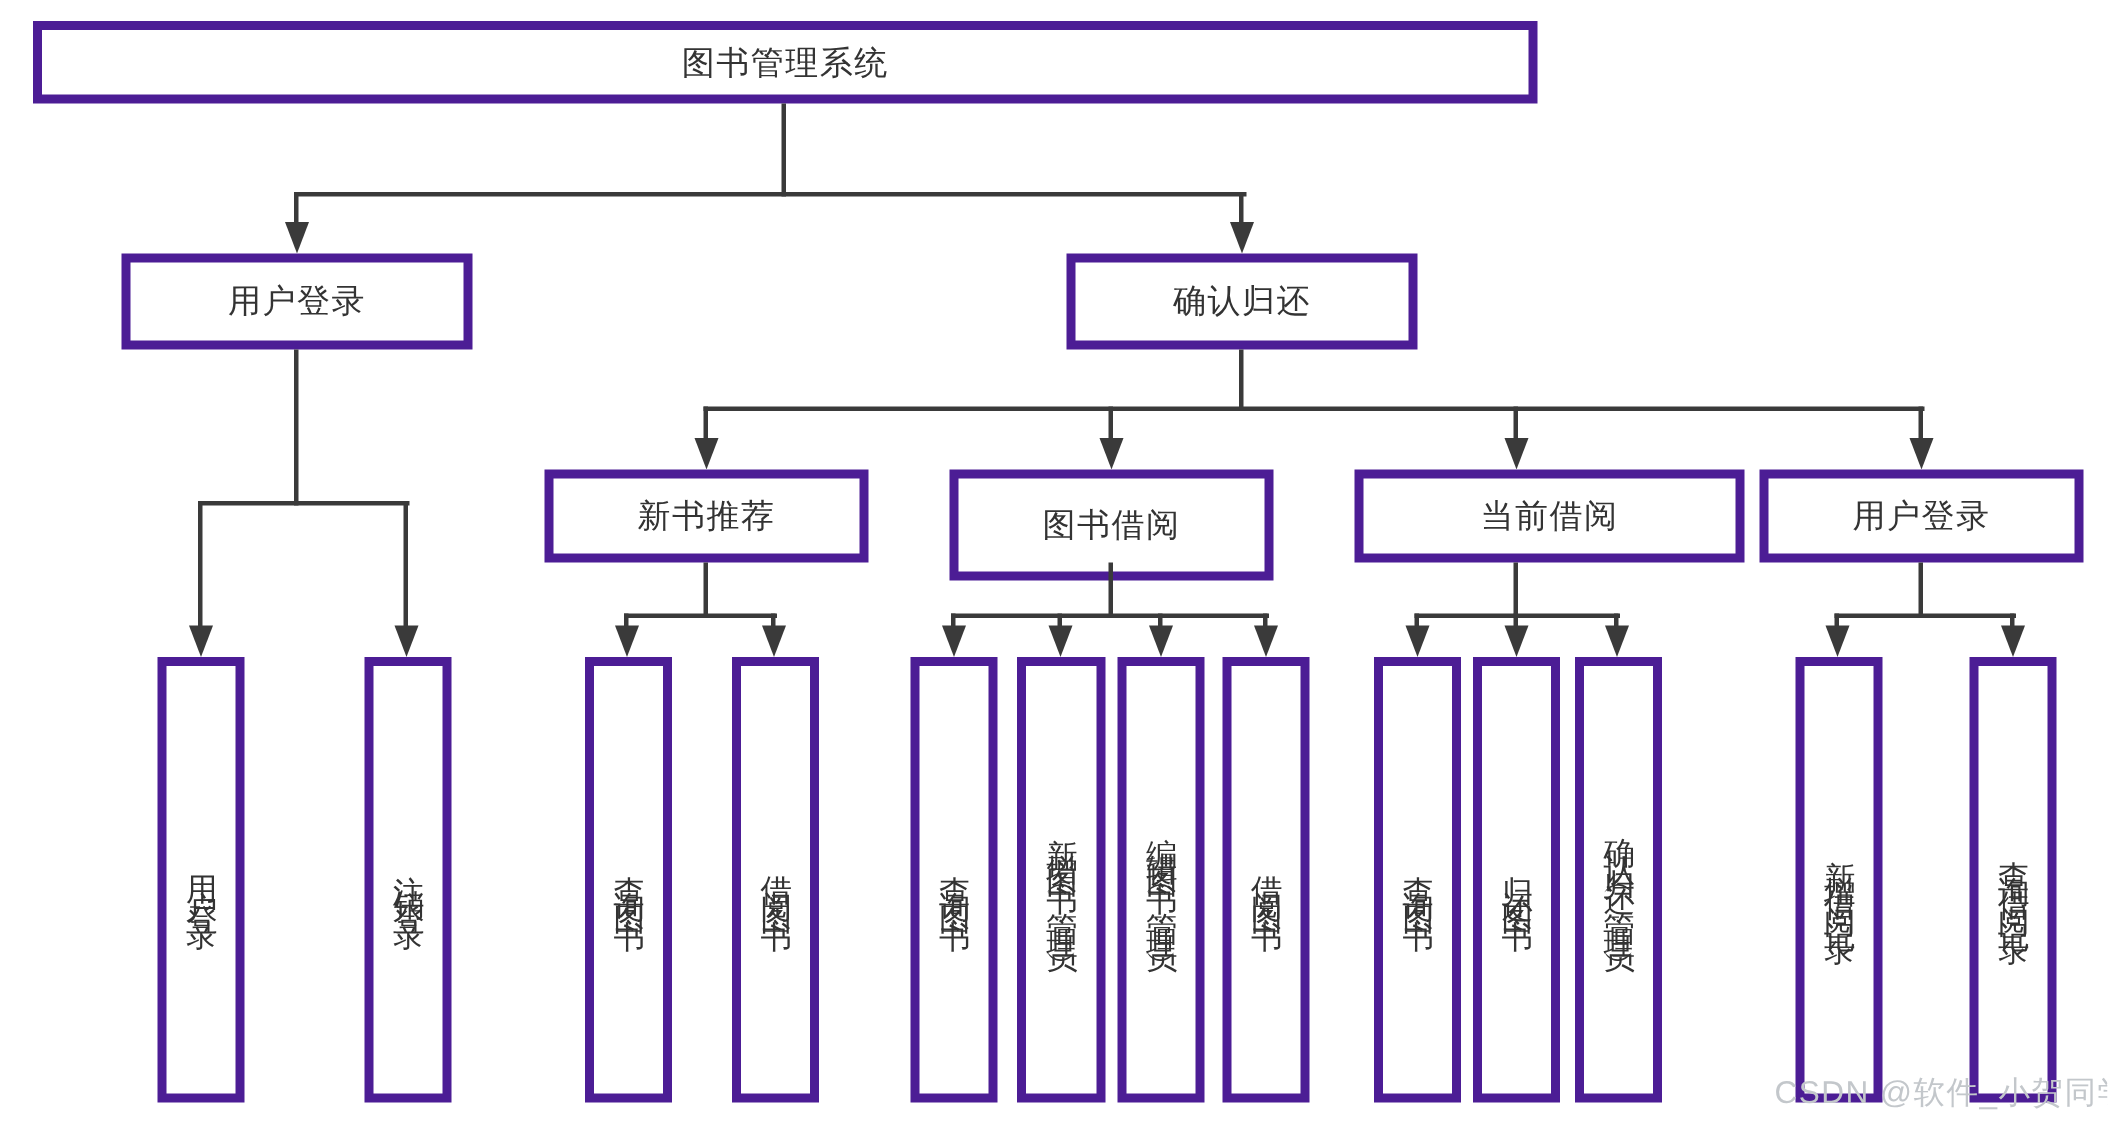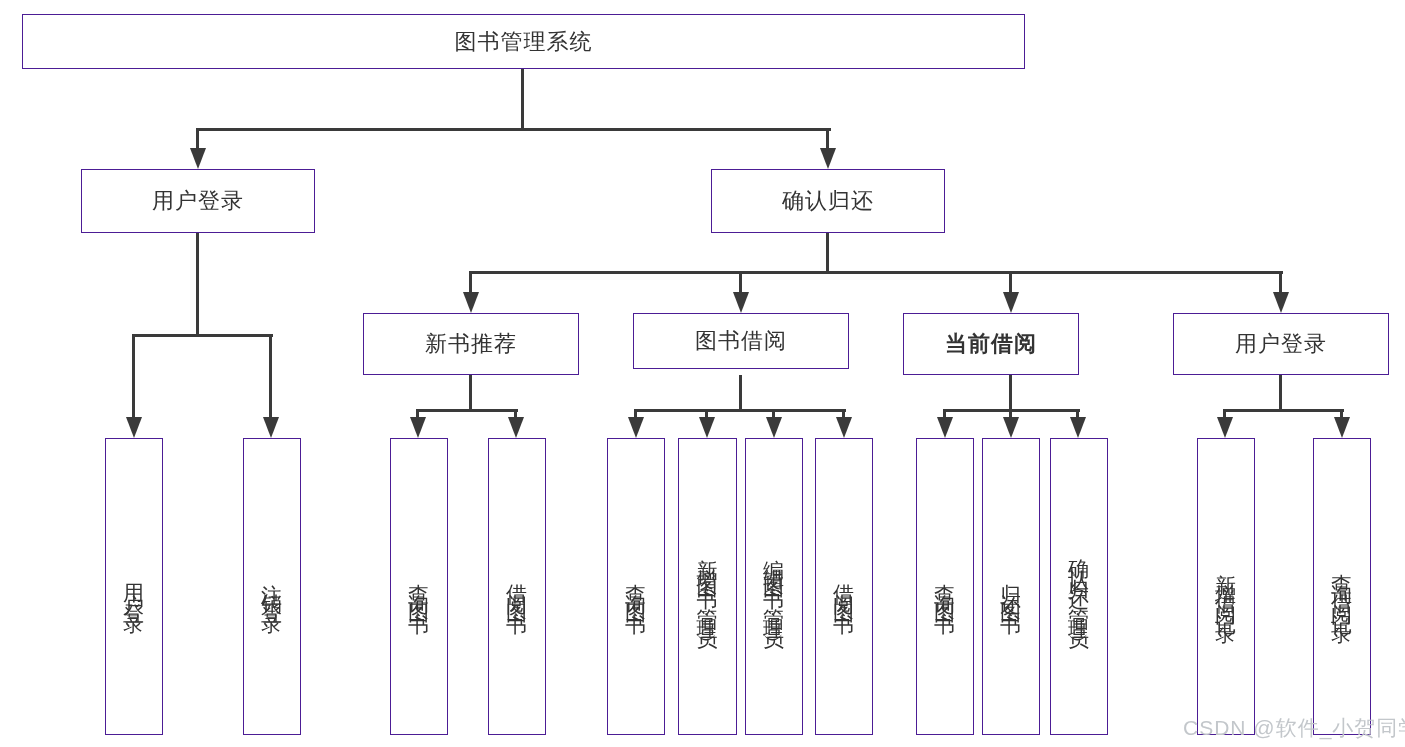--- a/index.html
+++ b/index.html
@@ -2,21 +2,21 @@
 <html><head>
 <meta charset="utf-8">
 <style>
   html,body{margin:0;padding:0;background:#fff;}
   #canvas{
     position:relative;width:1405px;height:747px;background:#ffffff;overflow:hidden;
     font-family:"Liberation Sans","DejaVu Sans",sans-serif;
   }
   .box{
     position:absolute;box-sizing:border-box;background:#ffffff;
-    border:1px solid #4c1d95;color:#333333;
+    border:6px solid #4c1d95;color:#333333;
     display:flex;align-items:center;justify-content:center;
     font-size:22px;letter-spacing:1px;
   }
   .vbox{
     writing-mode:vertical-rl;text-orientation:mixed;
     font-size:21px;letter-spacing:10px;line-height:1;
   }
   .line{position:absolute;background:#3a3a3a;}
   .arrow{
     position:absolute;width:0;height:0;
@@ -65,24 +65,24 @@
   <div class="line" style="left:739px;top:271px;width:3px;height:22px;"></div>
   <div class="arrow" style="left:733px;top:292px;"></div>
   <div class="line" style="left:1009px;top:271px;width:3px;height:22px;"></div>
   <div class="arrow" style="left:1003px;top:292px;"></div>
   <div class="line" style="left:1279px;top:271px;width:3px;height:22px;"></div>
   <div class="arrow" style="left:1273px;top:292px;"></div>
 
   <div class="box" style="left:363px;top:313px;width:216px;height:62px;justify-content:center;">
     <span>新书推荐</span>
   </div>
-  <div class="box" style="left:633px;top:313px;width:216px;height:56px;">
+  <div class="box" style="left:633px;top:313px;width:216px;height:74px;">
     <span>图书借阅</span>
   </div>
-  <div class="box" style="left:903px;top:313px;width:176px;height:62px;font-weight:bold;">
+  <div class="box" style="left:903px;top:313px;width:260px;height:62px;">
     <span>当前借阅</span>
   </div>
   <div class="box" style="left:1173px;top:313px;width:216px;height:62px;">
     <span>用户登录</span>
   </div>
 
   <div class="line" style="left:469px;top:375px;width:3px;height:37px;"></div>
   <div class="line" style="left:416px;top:409px;width:102px;height:3px;"></div>
   <div class="line" style="left:416px;top:409px;width:3px;height:10px;"></div>
   <div class="arrow" style="left:410px;top:417px;"></div>

